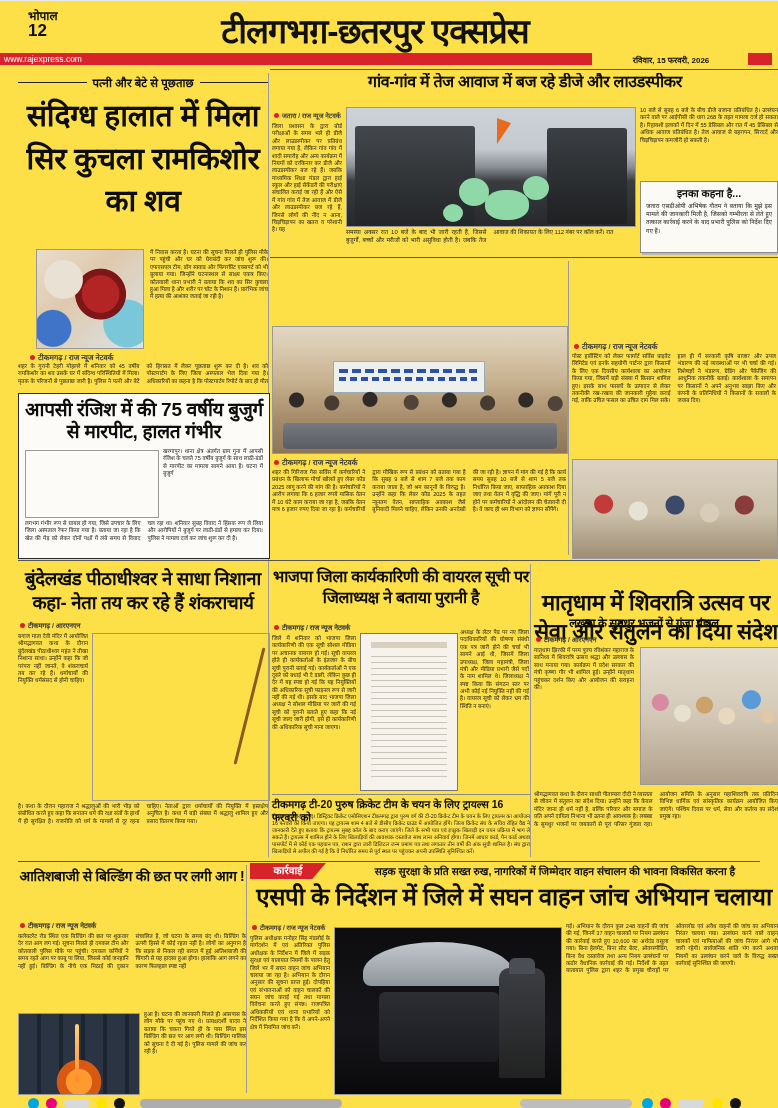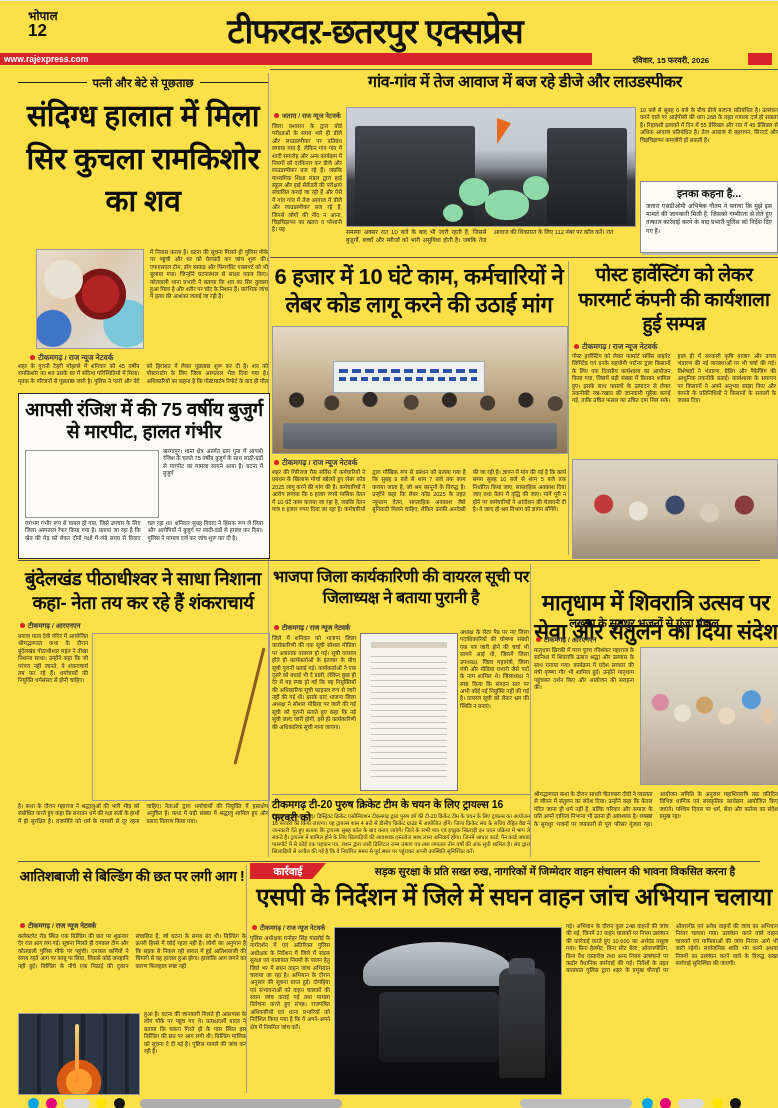--- a/index.html
+++ b/index.html
@@ -29,24 +29,24 @@
   .caption{font-size:5.9px;line-height:1.3;text-align:justify;color:#222;column-count:2;column-gap:7px;}
   .nowrap{white-space:nowrap;overflow:hidden;}
 </style>
 </head>
 <body>
 
 <div class="page">
 
   <div class="abs" style="left:28px;top:6px;font-size:12px;font-weight:bold;">भोपाल</div>
   <div class="abs" style="left:28px;top:20px;font-size:17px;font-weight:bold;">12</div>
-  <div class="abs nowrap" style="left:140px;top:6px;width:470px;font-size:34px;font-weight:bold;text-align:center;letter-spacing:-1px;">टीफरवऱ-छतरपुर एक्सप्रेस</div>
+  <div class="abs nowrap" style="left:140px;top:6px;width:470px;font-size:34px;font-weight:bold;text-align:center;letter-spacing:-1px;">टीलगभग़-छतरपुर एक्सप्रेस</div>
 
   <div class="abs" style="left:0;top:52px;width:592px;height:12px;background:#d8232a;">
-    <span style="position:absolute;left:4px;top:1px;font-size:8.5px;font-weight:bold;color:#fff;">www.rajexpress.com</span>
+    <span style="position:absolute;left:4px;top:1px;font-size:8.5px;font-weight:normal;color:#fff;">www.rajexpress.com</span>
   </div>
   <div class="abs nowrap" style="left:598px;top:53px;width:146px;font-size:8px;font-weight:bold;text-align:center;">रविवार, 15 फरवरी, 2026</div>
   <div class="abs" style="left:748px;top:52px;width:24px;height:12px;background:#d8232a;"></div>
 
   <div class="h-rule" style="left:270px;top:68px;width:508px;"></div>
   <div class="v-rule" style="left:268px;top:72px;height:784px;"></div>
   <div class="h-rule" style="left:270px;top:256px;width:508px;"></div>
   <div class="v-rule" style="left:568px;top:260px;height:294px;"></div>
   <div class="h-rule" style="left:18px;top:559px;width:742px;"></div>
   <div class="v-rule" style="left:530px;top:563px;height:293px;"></div>
@@ -100,21 +100,20 @@
     <div style="position:absolute;left:176px;top:68px;width:26px;height:24px;background:#8fd9a8;border-radius:50%;"></div>
     <div style="position:absolute;left:96px;top:96px;width:20px;height:18px;background:#8fd9a8;border-radius:50%;"></div>
   </div>
   <div class="abs caption" style="left:346px;top:228px;width:288px;height:24px;">समस्या अक्सर रात 10 बजे के बाद भी जारी रहती है, जिससे बुजुर्गों, बच्चों और मरीजों को भारी असुविधा होती है। जबकि तेज आवाज की शिकायत के लिए 112 नंबर पर कॉल करें। रात</div>
   <div class="abs body-txt" style="left:640px;top:106px;width:138px;height:68px;">10 बजे से सुबह 6 बजे के बीच डीजे बजाना प्रतिबंधित है। उल्लंघन करने वाले पर आईपीसी की धारा 268 के तहत मामला दर्ज हो सकता है। रिहायशी इलाकों में दिन में 55 डेसिबल और रात में 45 डेसिबल से अधिक आवाज प्रतिबंधित है। तेज आवाज से बहरापन, सिरदर्द और चिड़चिड़ापन कमजोरी हो सकती है।</div>
   <div class="abs quote-box" style="left:640px;top:180px;width:126px;height:62px;">
     <div class="quote-title">इनका कहना है...</div>
     <div class="quote-text">जतारा एसडीओपी अभिषेक गौतम ने बताया कि मुझे इस मामले की जानकारी मिली है, जिसको गम्भीरता से लेते हुए तत्काल कार्रवाई करने के बाद प्रभारी पुलिस को निर्देश दिए गए हैं।</div>
   </div>
 
-  <div class="abs hl" style="left:272px;top:262px;width:294px;font-size:22px;line-height:1.25;">6 हजार में 10 घंटे काम, कर्मचारियों ने लेबर कोड लागू करने की उठाई मांग</div>
   <div class="photo" style="left:272px;top:325px;width:294px;height:126px;background:
       linear-gradient(180deg,#e3d7c2 0%,#d8c9ae 18%,#c9b493 40%,#a98f6d 70%,#8d7557 100%);">
     <div style="position:absolute;left:60px;top:34px;width:150px;height:30px;background:#eef0ee;border:1px solid #9ab;"></div>
     <div style="position:absolute;left:66px;top:42px;width:138px;height:4px;background:repeating-linear-gradient(90deg,#2b52a8 0 9px,transparent 9px 13px);"></div>
     <div style="position:absolute;left:66px;top:50px;width:138px;height:4px;background:repeating-linear-gradient(90deg,#2b52a8 0 7px,transparent 7px 11px);"></div>
     <div style="position:absolute;left:0;top:64px;width:294px;height:30px;background:
         radial-gradient(circle at 8% 30%, #2f2a26 0 7px, transparent 8px),
         radial-gradient(circle at 20% 40%, #473c31 0 7px, transparent 8px),
         radial-gradient(circle at 33% 28%, #2f2a26 0 7px, transparent 8px),
         radial-gradient(circle at 47% 38%, #50443a 0 7px, transparent 8px),
@@ -123,21 +122,20 @@
         radial-gradient(circle at 86% 30%, #2f2a26 0 7px, transparent 8px),
         radial-gradient(circle at 96% 42%, #50443a 0 7px, transparent 8px);"></div>
     <div style="position:absolute;left:10px;top:96px;width:274px;height:26px;background:linear-gradient(180deg,#6a7687 0,#4c5663 100%);border-radius:4px;opacity:.8;"></div>
   </div>
   <div class="abs byline" style="left:274px;top:456px;width:160px;">
     <span class="dot"></span>
     <span>टीकमगढ़ / राज न्यूज नेटवर्क</span>
   </div>
   <div class="abs body-txt" style="left:272px;top:468px;width:294px;height:86px;column-count:3;column-gap:7px;">शहर की गिरिराज गैस सर्विस में कर्मचारियों ने प्रबंधन के खिलाफ मोर्चा खोलते हुए लेबर कोड 2025 लागू करने की मांग की है। कर्मचारियों ने आरोप लगाया कि 6 हजार रुपये मासिक वेतन में 10 घंटे काम कराया जा रहा है, जबकि वेतन मात्र 6 हजार रुपए दिया जा रहा है। कर्मचारियों द्वारा मौखिक रूप से प्रबंधन को बताया गया है कि सुबह 9 बजे से शाम 7 बजे तक काम कराया जाता है, जो श्रम कानूनों के विरुद्ध है। उन्होंने कहा कि लेबर कोड 2025 के तहत न्यूनतम वेतन, साप्ताहिक अवकाश जैसे बुनियादी मिलने चाहिए, लेकिन उनकी अनदेखी की जा रही है। ज्ञापन में मांग की गई है कि कार्य समय सुबह 10 बजे से शाम 5 बजे तक निर्धारित किया जाए, साप्ताहिक अवकाश दिया जाए तथा वेतन में वृद्धि की जाए। मांगें पूरी न होने पर कर्मचारियों ने आंदोलन की चेतावनी दी है। वे जल्द ही श्रम विभाग को ज्ञापन सौंपेंगे।</div>
 
-  <div class="abs hl" style="left:572px;top:262px;width:204px;font-size:19px;line-height:1.3;">पोस्ट हार्वेस्टिंग को लेकर फारमार्ट कंपनी की कार्यशाला हुई सम्पन्न</div>
   <div class="abs byline" style="left:574px;top:340px;width:160px;">
     <span class="dot"></span>
     <span>टीकमगढ़ / राज न्यूज नेटवर्क</span>
   </div>
   <div class="abs body-txt" style="left:572px;top:352px;width:204px;height:102px;column-count:2;column-gap:7px;">पोस्ट हार्वेस्टिंग को लेकर फार्मार्ट सर्विस प्राइवेट लिमिटेड एवं इनके सहयोगी पार्टनर द्वारा किसानों के लिए एक दिवसीय कार्यशाला का आयोजन किया गया, जिसमें बड़ी संख्या में किसान शामिल हुए। इसके साथ फसलों के उत्पादन से लेकर तकनीकी रख-रखाव की जानकारी मुहैया कराई गई, ताकि उचित फसल का उचित दाम मिल सके। हाल ही में सरकारी कृषि बाजार और उपज भंडारण की नई व्यवस्थाओं पर भी चर्चा की गई। विशेषज्ञों ने भंडारण, ग्रेडिंग और पैकेजिंग की आधुनिक तकनीकें बताईं। कार्यशाला के समापन पर किसानों ने अपने अनुभव साझा किए और कंपनी के प्रतिनिधियों ने किसानों के सवालों के जवाब दिए।</div>
   <div class="photo" style="left:572px;top:458px;width:204px;height:98px;background:
       radial-gradient(circle at 15% 45%, #c23a3a 0 9px, transparent 10px),
       radial-gradient(circle at 32% 52%, #e8e2d4 0 9px, transparent 10px),
       radial-gradient(circle at 50% 46%, #3b4a6b 0 9px, transparent 10px),
       radial-gradient(circle at 67% 54%, #d8cdb8 0 9px, transparent 10px),
@@ -199,21 +197,21 @@
   </div>
   <div class="abs body-txt" style="left:18px;top:932px;width:228px;height:76px;column-count:2;column-gap:7px;">कलेक्टरेट रोड स्थित एक बिल्डिंग की छत पर शुक्रवार देर रात आग लग गई। सूचना मिलते ही दमकल टीम और कोतवाली पुलिस मौके पर पहुंची। दमकल कर्मियों ने समय रहते आग पर काबू पा लिया, जिससे कोई जनहानि नहीं हुई। बिल्डिंग के नीचे एक मिठाई की दुकान संचालित है, जो घटना के समय बंद थी। बिल्डिंग के ऊपरी हिस्से में कोई रहता नहीं है। लोगों का अनुमान है कि सड़क से निकल रही बारात में हुई आतिशबाजी की चिंगारी से यह हादसा हुआ होगा। हालांकि आग लगने का कारण फिलहाल स्पष्ट नहीं</div>
   <div class="photo" style="left:18px;top:1012px;width:120px;height:80px;background:
       radial-gradient(circle at 50% 85%, #ff9a2e 0 14%, #d85a12 15% 24%, transparent 25%),
       repeating-linear-gradient(90deg,#2a3442 0 18px,#1c2430 18px 22px),
       linear-gradient(180deg,#141b26 0%,#1c2430 100%);">
     <div style="position:absolute;left:56px;top:10px;width:4px;height:58px;background:linear-gradient(180deg,#ffd27a 0,#ff8a2a 100%);border-radius:2px;"></div>
   </div>
   <div class="abs body-txt" style="left:144px;top:1010px;width:102px;height:82px;">हुआ है। घटना की जानकारी मिलते ही आसपास के लोग मौके पर पहुंच गए थे। प्रत्यक्षदर्शी यादव ने बताया कि चकरा गिरते ही के पास स्थित इस बिल्डिंग की छत पर आग लगी थी। बिल्डिंग मालिक को सूचना दे दी गई है। पुलिस मामले की जांच कर रही है।</div>
 
-  <div class="abs tag" style="left:250px;top:862px;width:76px;height:16px;">कार्रवाई</div>
+  <div class="abs tag" style="left:250px;top:862px;width:76px;height:16px;font-family:Liberation Mono, monospace;">कार्रवाई</div>
   <div class="abs hl nowrap" style="left:250px;top:882px;width:528px;font-size:24px;">एसपी के निर्देशन में जिले में सघन वाहन जांच अभियान चलाया</div>
   <div class="abs kicker2" style="left:332px;top:863px;width:446px;">सड़क सुरक्षा के प्रति सख्त रुख, नागरिकों में जिम्मेदार वाहन संचालन की भावना विकसित करना है</div>
   <div class="abs byline" style="left:252px;top:922px;width:90px;font-size:6.5px;">
     <span class="dot"></span>
     <span>टीकमगढ़ / राज न्यूज नेटवर्क</span>
   </div>
   <div class="abs body-txt" style="left:250px;top:934px;width:80px;height:158px;">पुलिस अधीक्षक मनोहर सिंह मंडलोई के मार्गदर्शन में एवं अतिरिक्त पुलिस अधीक्षक के निर्देशन में जिले में सड़क सुरक्षा एवं यातायात नियमों के पालन हेतु जिले भर में सघन वाहन जांच अभियान चलाया जा रहा है। अभियान के दौरान अनुसार की सूचना प्राप्त हुई। दोपहिया एवं संभावनाओं को वाहन चालकों की सघन जांच कराई गई तथा मामला विवेचना करते हुए संपन्न। राजपत्रित अधिकारियों एवं थाना प्रभारियों को निर्देशित किया गया है कि वे अपने-अपने क्षेत्र में नियमित जांच करें।</div>
   <div class="photo" style="left:334px;top:926px;width:226px;height:166px;background:linear-gradient(180deg,#0d0d0f 0%,#16161a 60%,#0a0a0c 100%);">
     <div style="position:absolute;left:28px;top:14px;width:150px;height:44px;background:linear-gradient(180deg,#c3c8cd 0,#8e959c 100%);border-radius:50% 50% 8px 8px / 70% 70% 8px 8px;"></div>
     <div style="position:absolute;left:44px;top:64px;width:120px;height:70px;background:linear-gradient(180deg,#2c2e33 0,#1a1b1f 100%);border-radius:6px;"></div>

